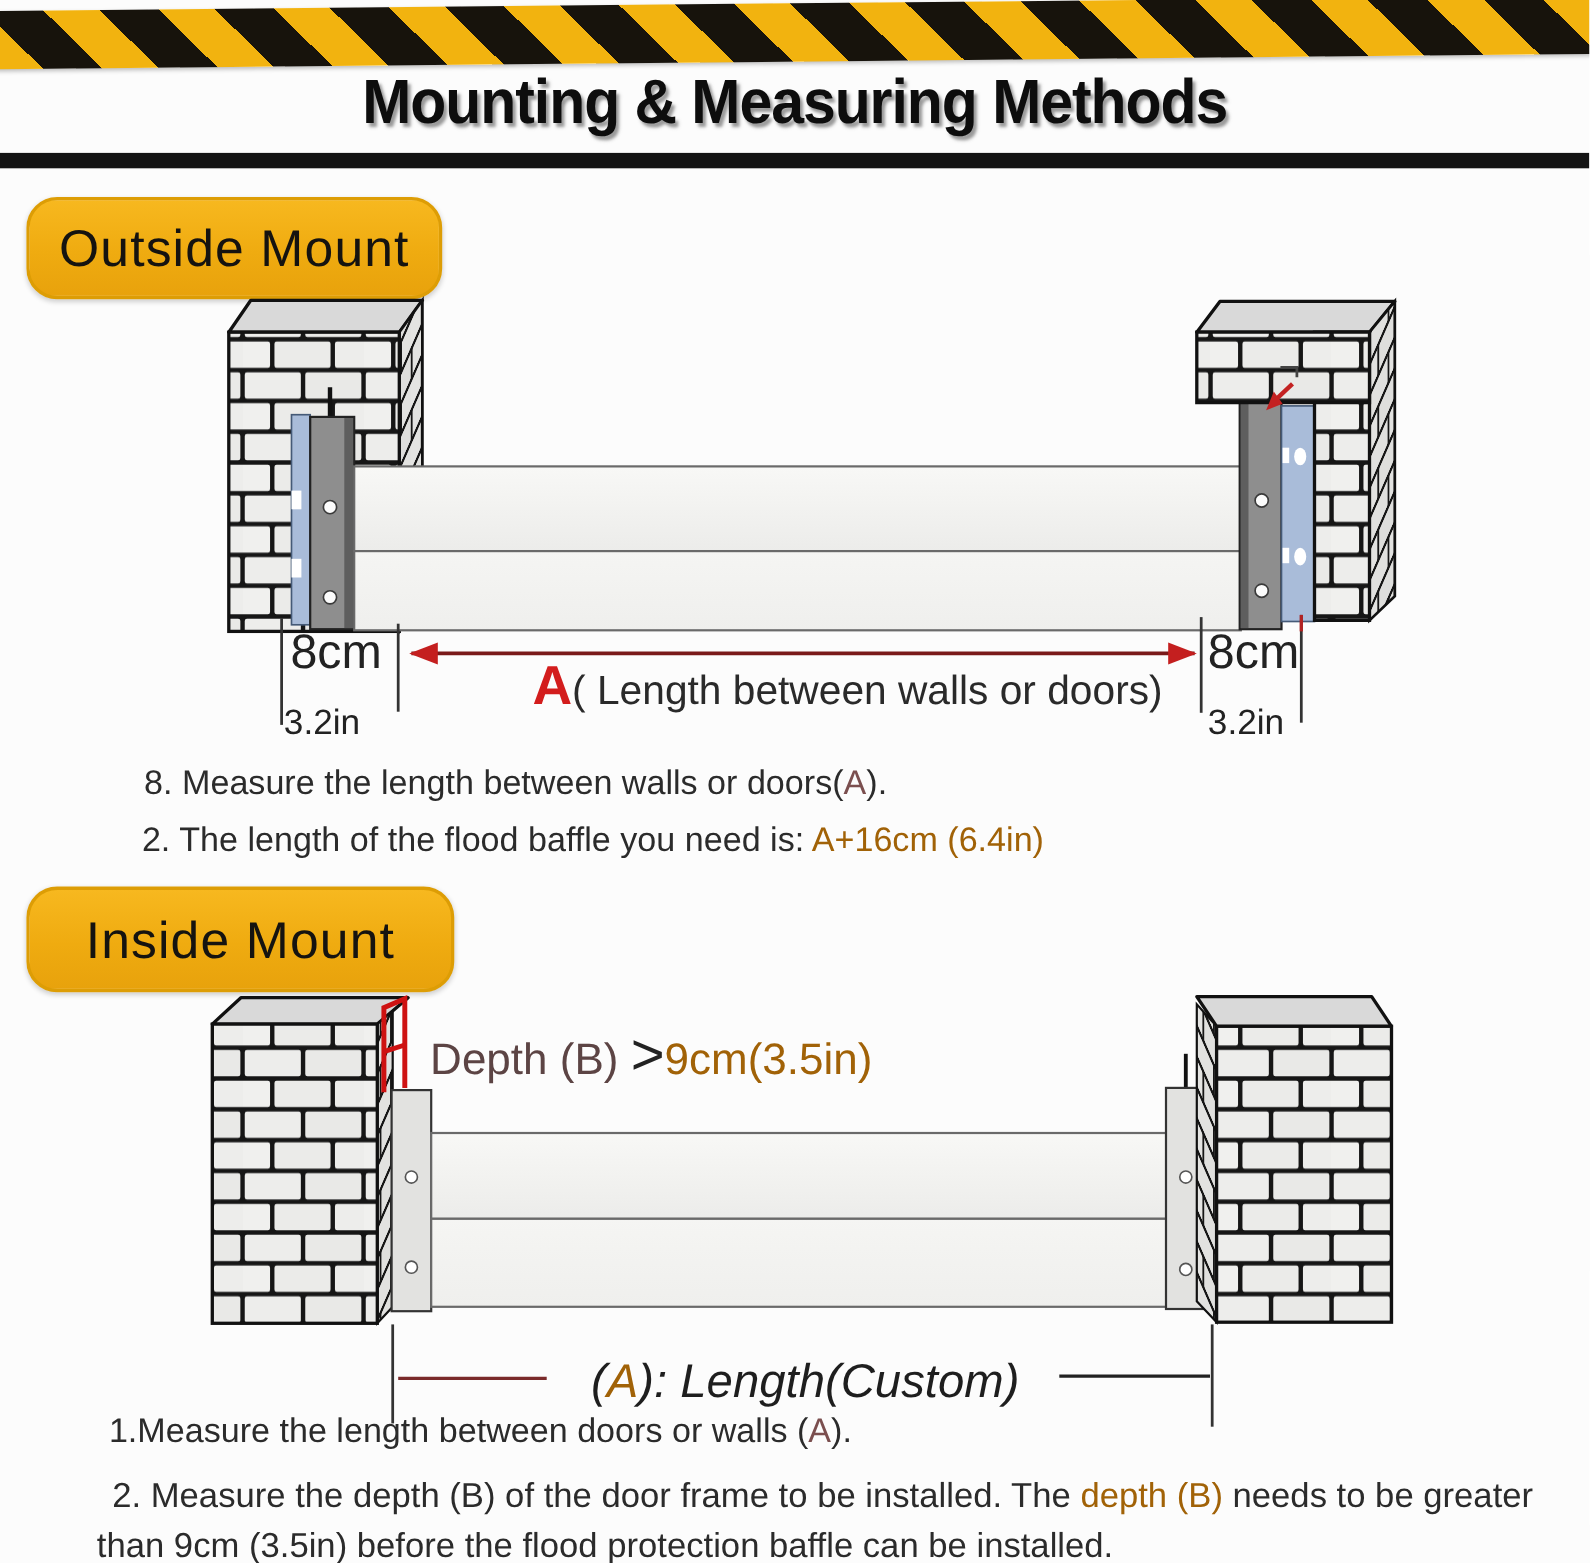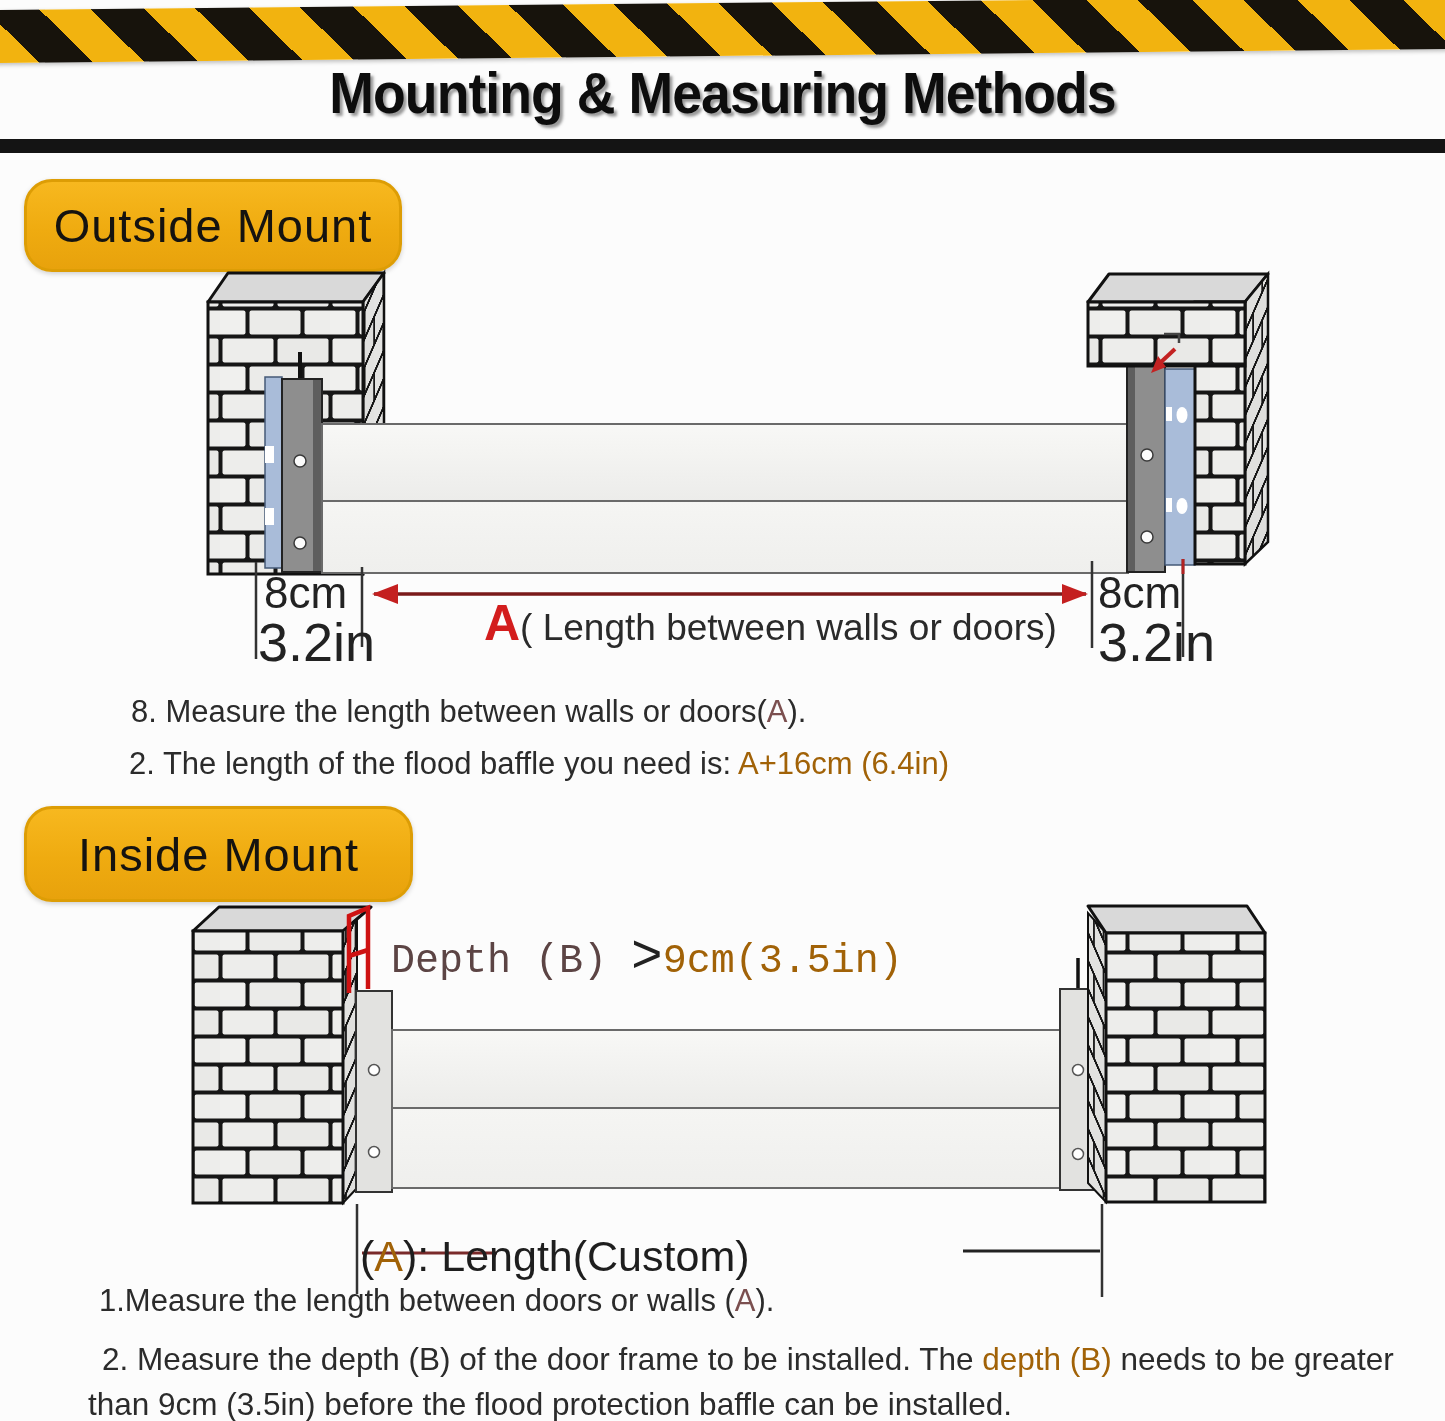--- a/index.html
+++ b/index.html
@@ -23,24 +23,24 @@
     color:#151310;font-size:47px;letter-spacing:1px;
     box-shadow:0 2px 5px rgba(0,0,0,.18);}
   .badge-outside{left:24px;top:179px;width:372px;height:87px;}
   .badge-inside{left:24px;top:806px;width:383px;height:90px;}
 
   
   svg.diagram{position:absolute;left:0;}
 
   
   .measure{color:#222;font-size:44px;line-height:1;}
-  .measure-in{font-size:54px;}
+  .measure-in{font-size:32px;margin-top:25px;}
   .arrow-label{font-size:37px;color:#2a2a2a;white-space:nowrap;}
-  .depth-label{font-size:40px;white-space:nowrap;font-family:Liberation Mono, monospace;}
-  .length-label{font-size:43px;color:#1e1e1e;text-align:left;white-space:nowrap;}
+  .depth-label{font-size:40px;white-space:nowrap;}
+  .length-label{font-size:43px;color:#1e1e1e;text-align:center;white-space:nowrap;font-style:italic;}
 
   .steps{font-size:31px;color:#2b2b2b;white-space:nowrap;}
   .steps-wrap{font-size:31.5px;color:#2b2b2b;white-space:normal;line-height:1.42;text-indent:14px;}
 
   
   .seg-red-bold{color:#D31D1D;font-weight:bold;font-size:50px;line-height:1;}
   .seg-maroon{color:#a16207;}
   .seg-maroon-light{color:#7B4F4F;}
   .seg-dark-maroon{color:#5C4444;}
   .seg-gt{font-size:1.32em;color:#222;}

